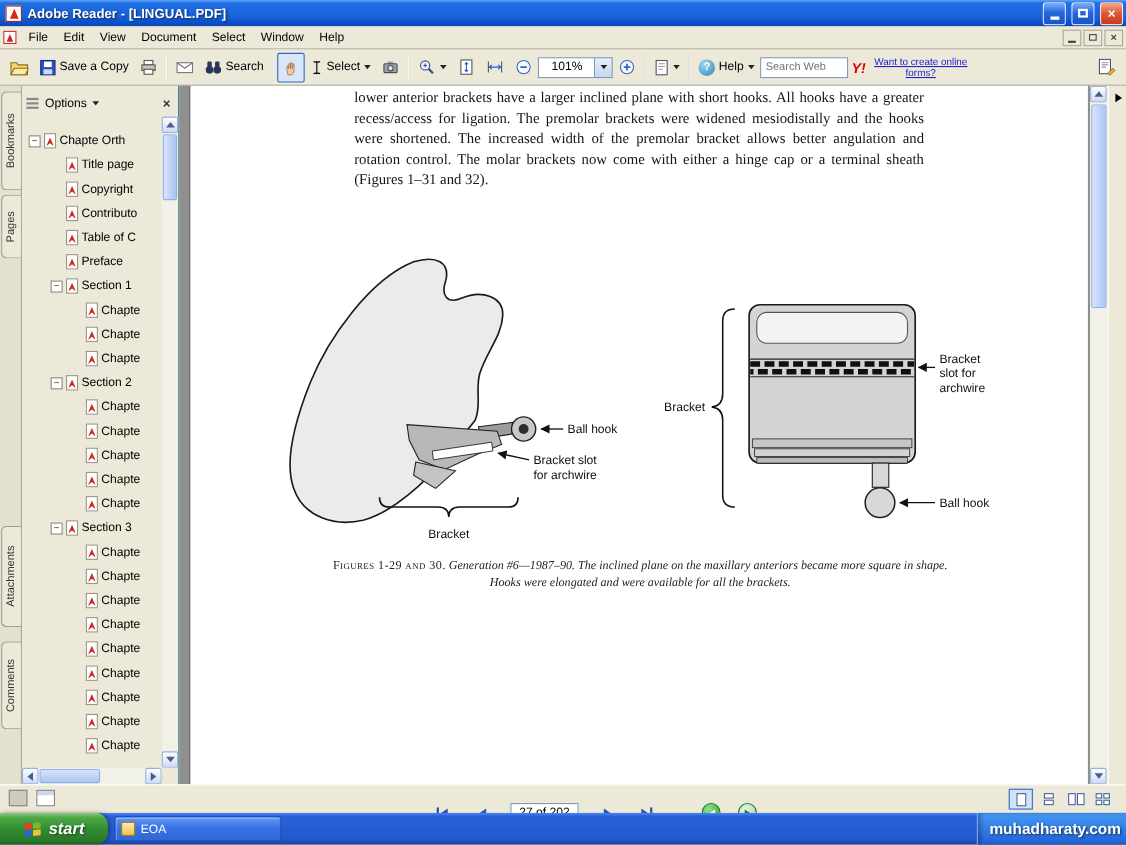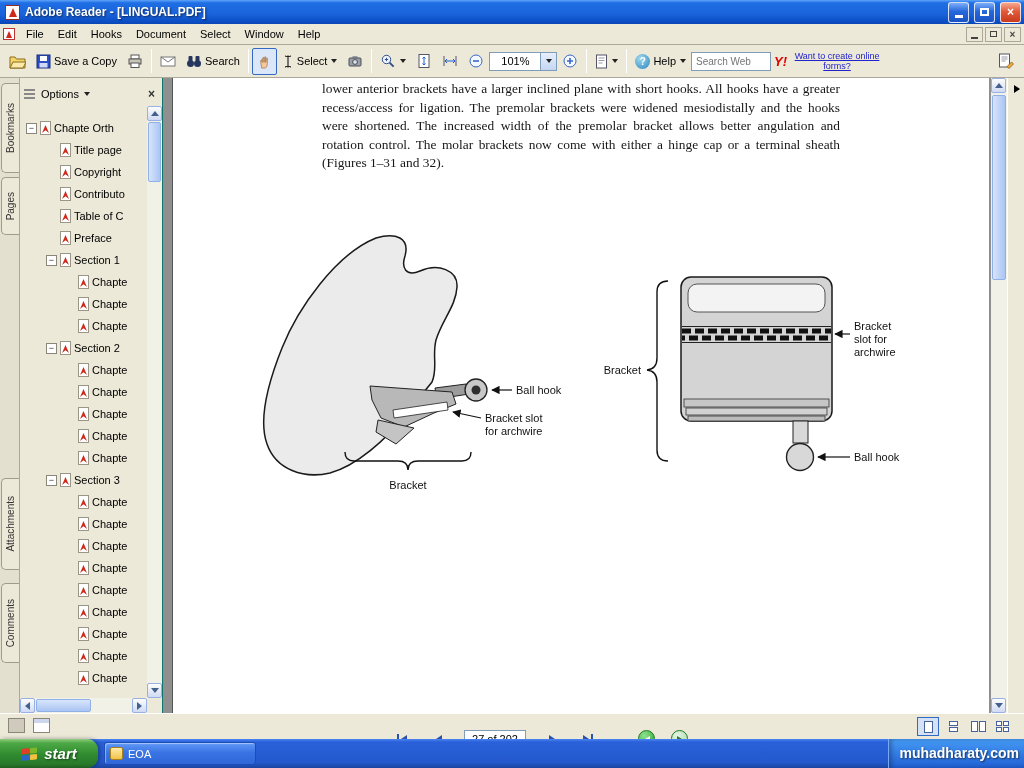--- a/index.html
+++ b/index.html
@@ -154,21 +154,21 @@
         <span>×</span>
       </div>
   </div>
 
   <div id="menubar">
     <div class="adobe-mini"></div>
     <div style="display:flex">
 
     <span class="menu-item">File</span>
         <span class="menu-item">Edit</span>
-        <span class="menu-item">Hooks</span>
+        <span class="menu-item">View</span>
         <span class="menu-item">Document</span>
         <span class="menu-item">Select</span>
         <span class="menu-item">Window</span>
         <span class="menu-item">Help</span>
       </div>
     <div id="menu-spacer"></div>
     <div class="mdibtn">
         <div class="mdibar"></div>
       </div>
     <div class="mdibtn">
@@ -551,20 +551,24 @@
           <text x="403" y="144" text-anchor="end">Bracket</text>
           <line x1="612" y1="104" x2="597" y2="104" stroke="#111" stroke-width="1.2" marker-end="url(#ah)"></line>
           <text x="616" y="100">Bracket</text>
           <text x="616" y="113">slot for</text>
           <text x="616" y="126">archwire</text>
           <line x1="612" y1="227" x2="580" y2="227" stroke="#111" stroke-width="1.2" marker-end="url(#ah)"></line>
           <text x="616" y="231">Ball hook</text>
         </g>
       </svg>
 
+      <div id="caption">
+        <div><span class="cap-label">Figures 1-29 and 30.</span> <span class="cap-it">Generation #6—1987–90. The inclined plane on the maxillary anteriors became more square in shape.</span></div>
+        <div class="cap-it">Hooks were elongated and were available for all the brackets.</div>
+      </div>
     </div>
   </div>
 
   <div id="docscroll" class="sb">
     <div class="sb-btn" style="top:0;left:0">
         <div class="arr-u"></div>
       </div>
     <div class="sb-thumb-v" style="top:17px;height:185px"></div>
     <div class="sb-btn" style="bottom:0;left:0">
         <div class="arr-d"></div>

